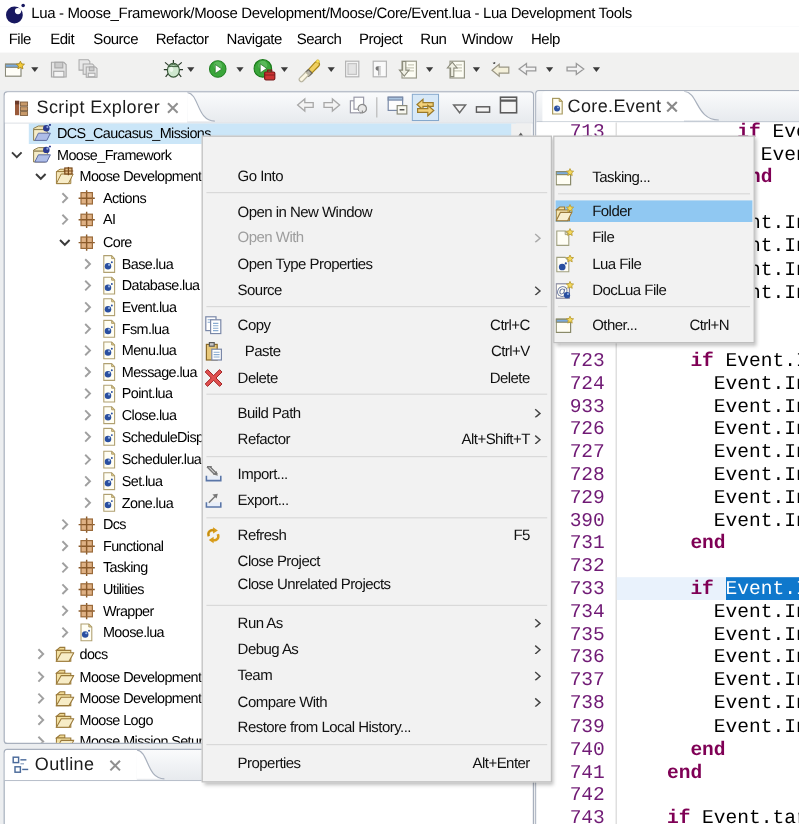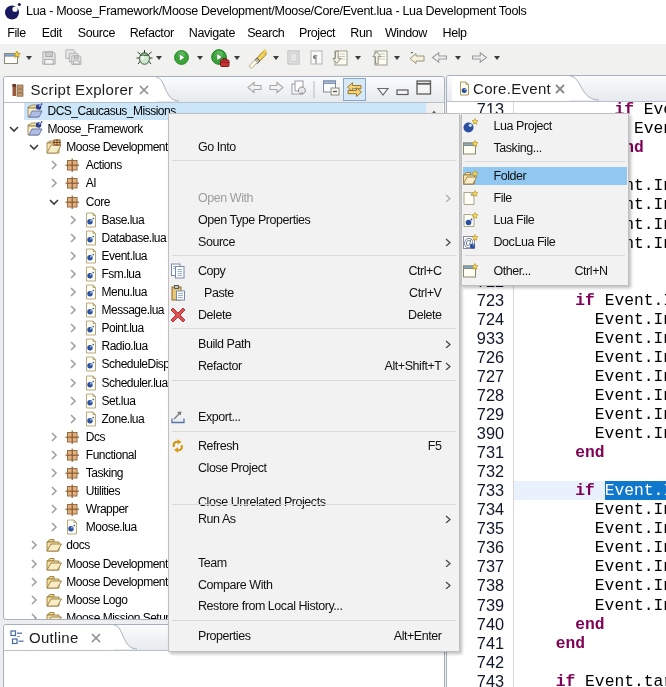--- a/index.html
+++ b/index.html
@@ -32,21 +32,21 @@
 .hi{background:#90c8f2;}
 .dis{color:#9d9d9d;}
 .msep{position:absolute;left:3px;right:3px;height:1px;background:#d9d9d9;}
 .marr{position:absolute;width:7px;height:8px;top:7px;}
 .micon{position:absolute;left:0px;top:3px;width:16px;height:16px;}
 
 #editor{position:absolute;left:446px;top:75px;width:221px;height:613px;background:#fff;border:1px solid #a8b0bd;border-radius:3px 3px 0 0;overflow:hidden;}
 #edhead{position:absolute;left:0;top:0;right:0;height:25px;background:linear-gradient(#fafbfc,#e7eaee);border-bottom:1px solid #b9c0cb;}
 #edbody{position:absolute;left:0;top:26px;right:0;bottom:0;background:#fff;}
 #ruler{position:absolute;left:0;top:0;width:66px;bottom:0;background:#fff;border-right:1px solid #d8d8d8;}
-.ln{position:absolute;right:9px;height:19px;line-height:19px;font-family:Liberation Sans, sans-serif;font-size:16.3px;color:#0f172a;}
+.ln{position:absolute;right:9px;height:19px;line-height:19px;font-family:Liberation Mono, monospace;font-size:16.3px;color:#701a75;}
 #code{position:absolute;left:67px;top:0;right:0;bottom:0;}
 .cl{position:absolute;left:0;height:19px;line-height:19px;font-family:"Liberation Mono",monospace;font-size:16.3px;color:#000;white-space:pre;}
 .kw{color:#7f0055;font-weight:bold;}
 .curline{position:absolute;left:0;right:0;height:19px;background:#e9f2fc;}
 .sel{background:#0f78cc;color:#fff;}
 </style></head>
 <body>
 <div id="titlebar">
   <svg class="tbi" style="left:4px;top:2px" width="19" height="19" viewBox="0 0 19 19">
     <circle cx="8" cy="10.5" r="7" fill="#181860"></circle>
@@ -390,21 +390,21 @@
         <svg class="arr" style="left:66.7px" width="12" height="12">
           <path d="M4 2 l4 4 l-4 4" stroke="#a0a0a0" stroke-width="1.6" fill="none"></path>
         </svg>
         <span class="ticon" style="left:83px"><svg width="16" height="16" viewBox="0 0 16 16">
             <path d="M3.5 1 h6.5 l2.5 2.5 v11.5 h-9 z" fill="#fffef4" stroke="#b0a070" stroke-width="0.9"></path>
             <path d="M10 1 l2.5 2.5 h-2.5 z" fill="#e8d088" stroke="#b0a070" stroke-width="0.8"></path>
             <circle cx="7" cy="9.8" r="2.7" fill="#2a4fa0"></circle>
             <circle cx="7.9" cy="8.7" r="0.9" fill="#9ab8e8"></circle>
             <circle cx="10.2" cy="6.6" r="0.8" fill="#2a4fa0"></circle>
           </svg></span>
-        <span class="tlabel" style="left:101.5px">Radio.lua</span>
+        <span class="tlabel" style="left:101.5px">Close.lua</span>
       </div>
       <div class="trow" style="top:252.40000000000003px">
         <svg class="arr" style="left:66.7px" width="12" height="12">
           <path d="M4 2 l4 4 l-4 4" stroke="#a0a0a0" stroke-width="1.6" fill="none"></path>
         </svg>
         <span class="ticon" style="left:83px"><svg width="16" height="16" viewBox="0 0 16 16">
             <path d="M3.5 1 h6.5 l2.5 2.5 v11.5 h-9 z" fill="#fffef4" stroke="#b0a070" stroke-width="0.9"></path>
             <path d="M10 1 l2.5 2.5 h-2.5 z" fill="#e8d088" stroke="#b0a070" stroke-width="0.8"></path>
             <circle cx="7" cy="9.8" r="2.7" fill="#2a4fa0"></circle>
             <circle cx="7.9" cy="8.7" r="0.9" fill="#9ab8e8"></circle>
@@ -705,20 +705,23 @@
         <div class="cl" style="top:569.7px;padding-left:2.7px">    <span class="kw">if</span> Event.target </div>
       </div>
   </div>
 </div>
 
 <div id="ctxmenu" class="menu" style="left:168px;top:112.5px;width:290px;height:537px;">
     <div class="mi " style="top:22.69999999999999px">
       <span class="lab" style="left:28px">Go Into</span>
     </div>
     <div class="msep" style="top:46.69999999999999px"></div>
+    <div class="mi " style="top:52px">
+      <span class="lab" style="left:28px">Open in New Window</span>
+    </div>
     <div class="mi dis" style="top:73.80000000000001px">
       <span class="lab" style="left:28px">Open With</span>
       <svg class="marr" style="right:6px" width="7" height="9">
         <path d="M1 1 l4 3.5 l-4 3.5" stroke="#aaa" fill="none" stroke-width="1.2"></path>
       </svg>
     </div>
     <div class="mi " style="top:95.6px">
       <span class="lab" style="left:28px">Open Type Properties</span>
     </div>
     <div class="mi " style="top:117.4px">
@@ -775,20 +778,29 @@
       </svg>
     </div>
     <div class="mi " style="top:241.39999999999998px">
       <span class="lab" style="left:28px">Refactor</span>
       <span class="sc" style="right:16.5px">Alt+Shift+T</span>
       <svg class="marr" style="right:6px" width="7" height="9">
         <path d="M1 1 l4 3.5 l-4 3.5" stroke="#444" fill="none" stroke-width="1.2"></path>
       </svg>
     </div>
     <div class="msep" style="top:266px"></div>
+    <div class="mi " style="top:270.7px">
+      <svg class="micon" width="16" height="16" viewBox="0 0 16 16">
+        <path d="M2 9.5 v4 h12 v-4" fill="#e8eef8" stroke="#5a76a8" stroke-width="1.3"></path>
+        <path d="M2.5 2 h4 l-1.5 0 l6 6" stroke="#777" stroke-width="1.2" fill="none"></path>
+        <path d="M2.5 2 l6.2 6.2" stroke="#777" stroke-width="1.2"></path>
+        <path d="M11.5 9.5 l-1 -4 l-3 3 z" fill="#777"></path>
+      </svg>
+      <span class="lab" style="left:28px">Import...</span>
+    </div>
     <div class="mi " style="top:292.5px">
       <svg class="micon" width="16" height="16" viewBox="0 0 16 16">
         <path d="M2 9.5 v4 h12 v-4" fill="#e8eef8" stroke="#5a76a8" stroke-width="1.3"></path>
         <path d="M4 10 l6 -6" stroke="#777" stroke-width="1.2" fill="none"></path>
         <path d="M11.5 2.5 l-4.5 0.5 l3.5 3.5 z" fill="#777"></path>
       </svg>
       <span class="lab" style="left:28px">Export...</span>
     </div>
     <div class="msep" style="top:317.1px"></div>
     <div class="mi " style="top:321.8px">
@@ -802,30 +814,36 @@
         <g fill="none" stroke="#8a6a10" stroke-width="0.7">
           <path d="M4.5 9 C3 5 6 2.5 9.5 3.5" opacity="0.5"></path>
         </g>
       </svg>
       <span class="lab" style="left:28px">Refresh</span>
       <span class="sc" style="right:16.5px">F5</span>
     </div>
     <div class="mi " style="top:343.6px">
       <span class="lab" style="left:28px">Close Project</span>
     </div>
-    <div class="mi " style="top:377px">
+    <div class="mi " style="top:362px">
       <span class="lab" style="left:28px">Close Unrelated Projects</span>
     </div>
     <div class="msep" style="top:390px"></div>
     <div class="mi " style="top:394.70000000000005px">
       <span class="lab" style="left:28px">Run As</span>
       <svg class="marr" style="right:6px" width="7" height="9">
         <path d="M1 1 l4 3.5 l-4 3.5" stroke="#444" fill="none" stroke-width="1.2"></path>
       </svg>
     </div>
+    <div class="mi " style="top:416.5px">
+      <span class="lab" style="left:28px">Debug As</span>
+      <svg class="marr" style="right:6px" width="7" height="9">
+        <path d="M1 1 l4 3.5 l-4 3.5" stroke="#444" fill="none" stroke-width="1.2"></path>
+      </svg>
+    </div>
     <div class="mi " style="top:438.29999999999995px">
       <span class="lab" style="left:28px">Team</span>
       <svg class="marr" style="right:6px" width="7" height="9">
         <path d="M1 1 l4 3.5 l-4 3.5" stroke="#444" fill="none" stroke-width="1.2"></path>
       </svg>
     </div>
     <div class="mi " style="top:460.1px">
       <span class="lab" style="left:28px">Compare With</span>
       <svg class="marr" style="right:6px" width="7" height="9">
         <path d="M1 1 l4 3.5 l-4 3.5" stroke="#444" fill="none" stroke-width="1.2"></path>
@@ -835,28 +853,20 @@
       <span class="lab" style="left:28px">Restore from Local History...</span>
     </div>
     <div class="msep" style="top:506.5px"></div>
     <div class="mi " style="top:511.20000000000005px">
       <span class="lab" style="left:28px">Properties</span>
       <span class="sc" style="right:16.5px">Alt+Enter</span>
     </div>
   </div>
 
 <div id="submenu" class="menu" style="left:460.5px;top:112.5px;width:166.5px;height:171px;">
-    <div class="mi " style="top:1.5px">
-      <svg class="micon" width="16" height="16" viewBox="0 0 16 16">
-        <circle cx="5.5" cy="9.5" r="5" fill="#2a4fa0"></circle>
-        <circle cx="7.3" cy="7.3" r="1.6" fill="#cfe0f8"></circle>
-        <path d="M12 0.5 l0.85 1.95 l2.15 0.25 l-1.6 1.45 l0.45 2.1 l-1.85 -1.1 l-1.85 1.1 l0.45 -2.1 l-1.6 -1.45 l2.15 -0.25 z" fill="#f5d95a" stroke="#b89a30" stroke-width="0.7"></path>
-      </svg>
-      <span class="lab" style="left:31px">Lua Project</span>
-    </div>
     <div class="mi " style="top:23.099999999999994px">
       <svg class="micon" width="16" height="16" viewBox="0 0 16 16">
         <rect x="0.5" y="3" width="12" height="11" fill="#fffef4" stroke="#8a8a6a"></rect>
         <rect x="0.5" y="3" width="12" height="2.5" fill="#7aabdd" stroke="#8a8a6a"></rect>
         <path d="M12 0.5 l0.85 1.95 l2.15 0.25 l-1.6 1.45 l0.45 2.1 l-1.85 -1.1 l-1.85 1.1 l0.45 -2.1 l-1.6 -1.45 l2.15 -0.25 z" fill="#f5d95a" stroke="#b89a30" stroke-width="0.7"></path>
       </svg>
       <span class="lab" style="left:31px">Tasking...</span>
     </div>
     <div class="msep" style="top:47.30000000000001px"></div>
     <div class="mi hi" style="top:53.44999999999999px;height:18.5px;line-height:18.5px">

